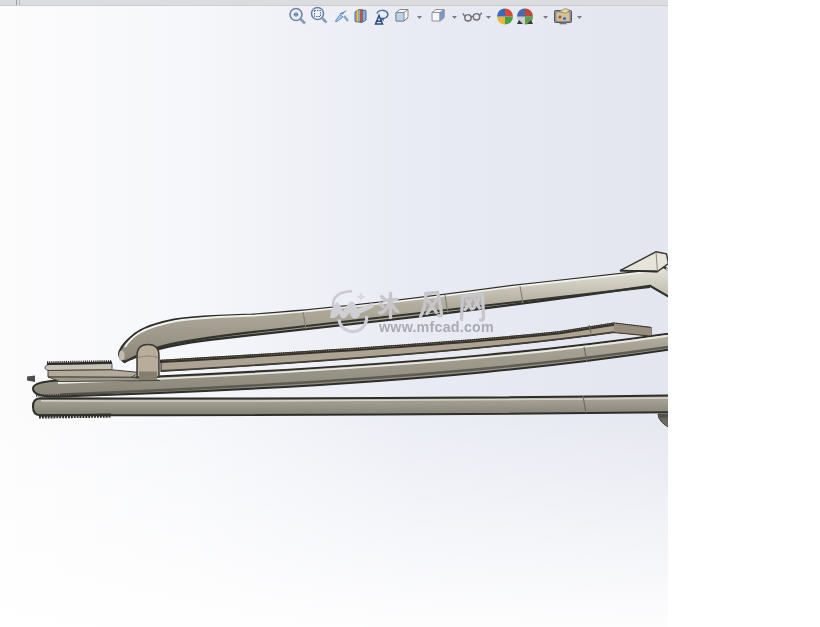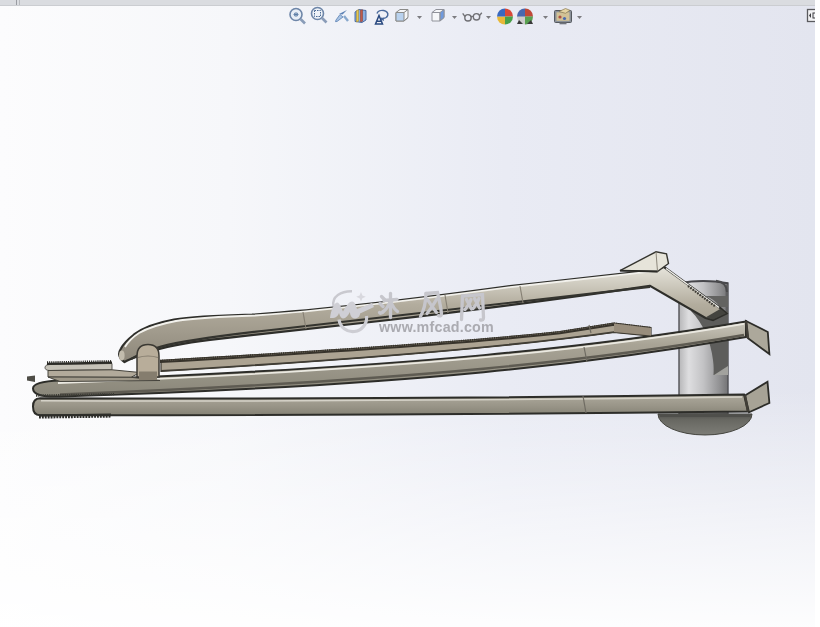--- a/index.html
+++ b/index.html
@@ -1,21 +1,20 @@
 <!DOCTYPE html>
 <html><head>
 <meta charset="utf-8">
 <style>
   html,body{margin:0;padding:0;}
-  #page{position:relative;width:792px;height:627px;overflow:hidden;
+  #page{position:relative;width:668px;height:627px;overflow:hidden;
     font-family:"Liberation Sans",sans-serif;
     background:
       linear-gradient(to bottom, rgba(255,255,255,0) 62%, rgba(255,255,255,0.92) 100%),
       linear-gradient(to right, #fcfcfd 0%, #f6f7fa 28%, #e9ebf4 62%, #e3e5ef 100%);
-    padding-left: 23px;
   }
   #strip{position:absolute;left:0;top:0;width:820px;height:5px;background:#dadce0;border-bottom:1px solid #cbcdd1;}
   #strip .h{position:absolute;left:16px;top:0px;width:1px;height:5px;background:#9a9ca2;}
   #strip .h2{position:absolute;left:19px;top:0px;width:1px;height:5px;background:#b8babe;}
   svg{position:absolute;left:0;top:0;}
 </style>
 </head>
 <body>
 <div id="page">
   <div id="strip">

